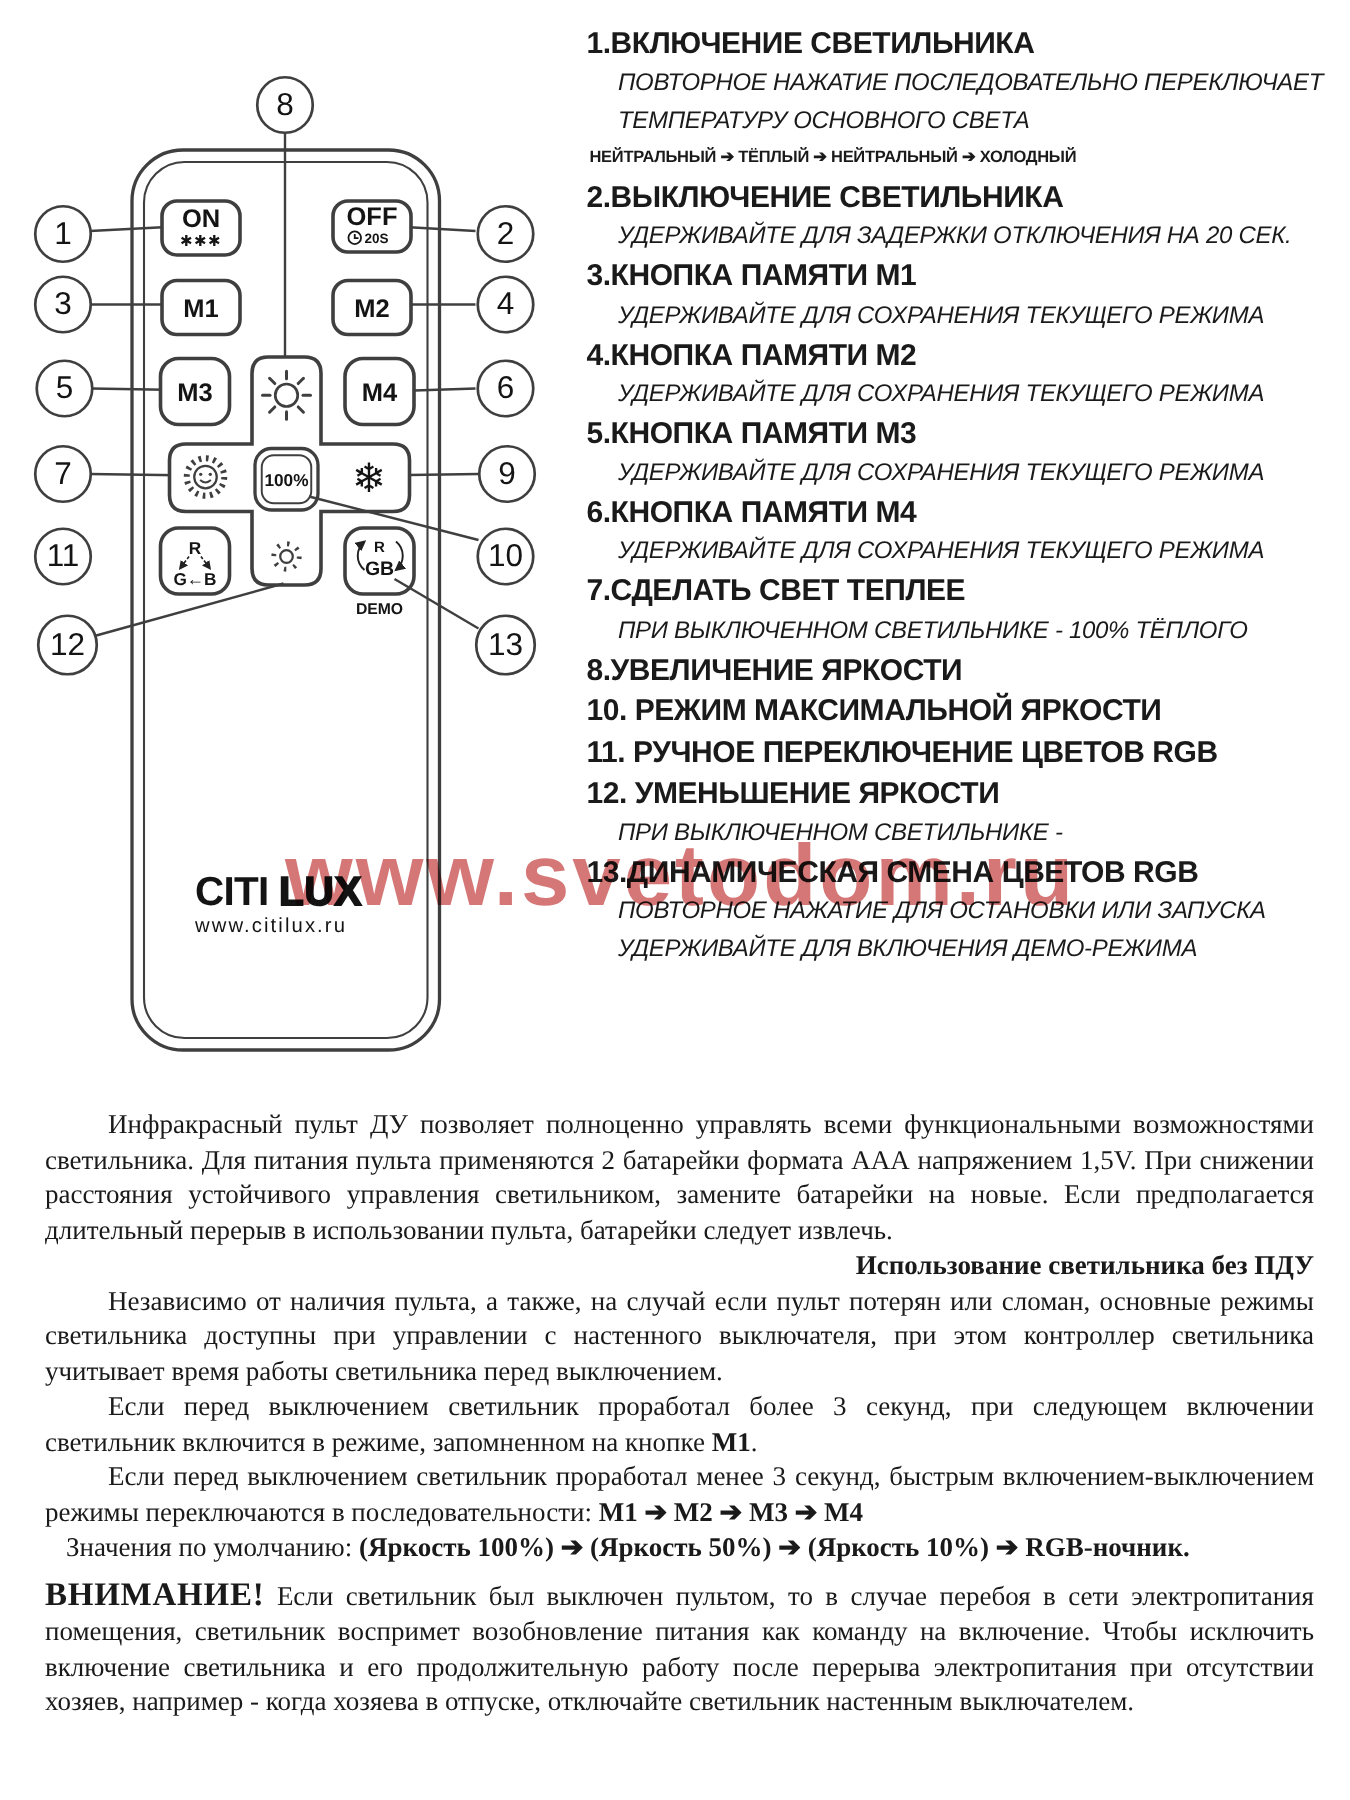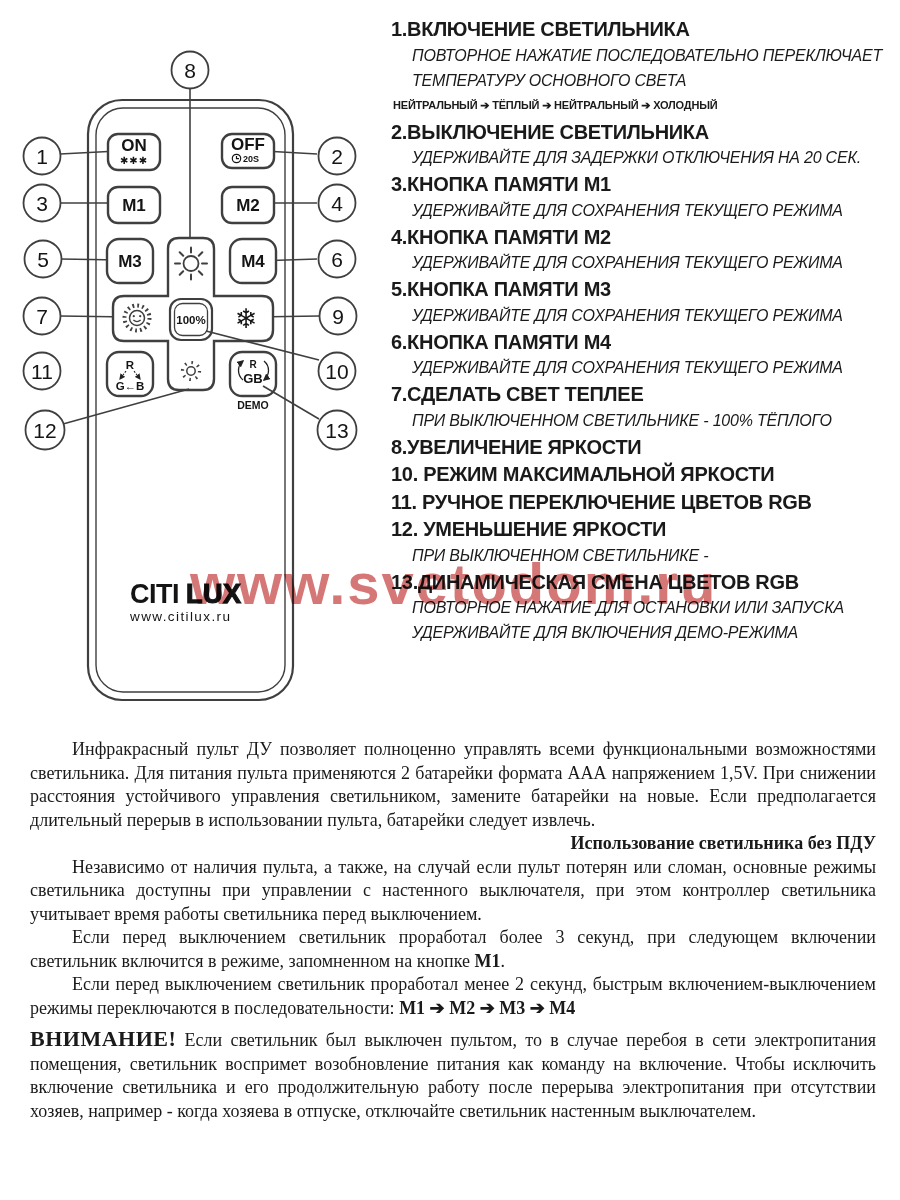--- a/index.html
+++ b/index.html
@@ -235,17 +235,18 @@
       <div class="li-s">ПОВТОРНОЕ НАЖАТИЕ ДЛЯ ОСТАНОВКИ ИЛИ ЗАПУСКА</div>
       <div class="li-s">УДЕРЖИВАЙТЕ ДЛЯ ВКЛЮЧЕНИЯ ДЕМО-РЕЖИМА</div>
     </div>
   </div>
 
   <div class="bodytext">
     <p>Инфракрасный пульт ДУ позволяет полноценно управлять всеми функциональными возможностями светильника. Для питания пульта применяются 2 батарейки формата ААА напряжением 1,5V. При снижении расстояния устойчивого управления светильником, замените батарейки на новые. Если предполагается длительный перерыв в использовании пульта, батарейки следует извлечь.</p>
     <p class="subhead">Использование светильника без ПДУ</p>
     <p>Независимо от наличия пульта, а также, на случай если пульт потерян или сломан, основные режимы светильника доступны при управлении с настенного выключателя, при этом контроллер светильника учитывает время работы светильника перед выключением.</p>
     <p><span>Если перед выключением светильник проработал более 3 секунд, при следующем включении светильник включится в режиме, запомненном на кнопке </span><span class="b">М1</span><span>.</span></p>
-    <p><span>Если перед выключением светильник проработал менее 2 секунд, быстрым включением-выключением режимы переключаются в последовательности: </span><span class="b">М1 ➔ М2 ➔ М3 ➔ М4</span></p>
+    <p><span>Если перед выключением светильник проработал менее 3 секунд, быстрым включением-выключением режимы переключаются в последовательности: </span><span class="b">М1 ➔ М2 ➔ М3 ➔ М4</span></p>
+    <p class="tight"><span>Значения по умолчанию: </span><span class="b">(Яркость 100%) ➔ (Яркость 50%) ➔ (Яркость 10%) ➔ RGB-ночник.</span></p>
     <p class="attnp"><span class="attn">ВНИМАНИЕ!</span><span> Если светильник был выключен пультом, то в случае перебоя в сети электропитания помещения, светильник воспримет возобновление питания как команду на включение. Чтобы исключить включение светильника и его продолжительную работу после перерыва электропитания при отсутствии хозяев, например - когда хозяева в отпуске, отключайте светильник настенным выключателем.</span></p>
   </div>
 
 </div>
 
 </body></html>

